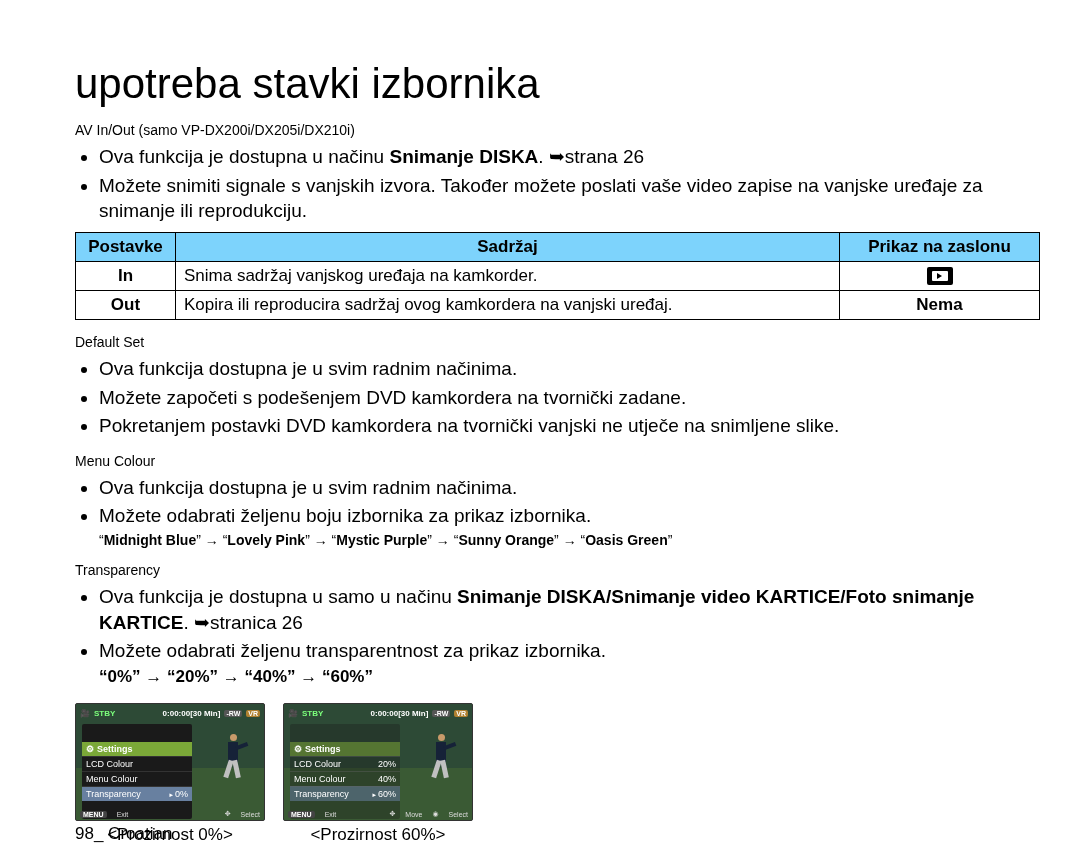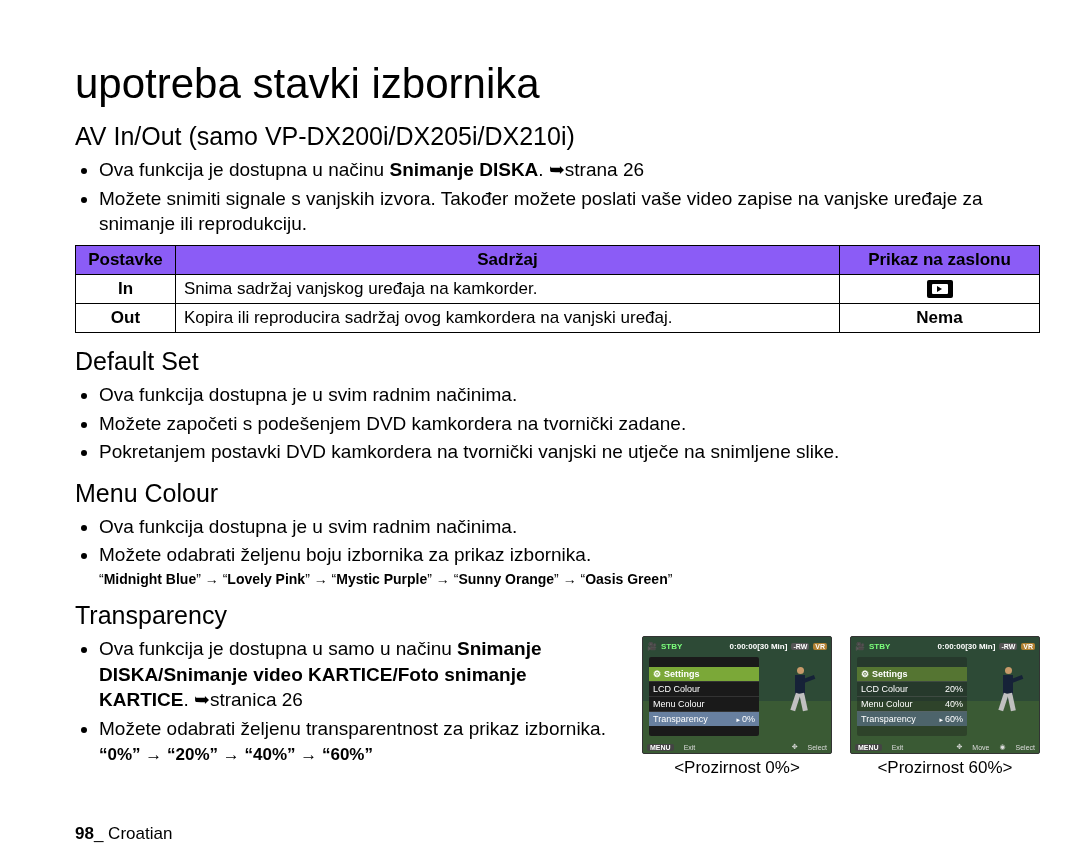--- a/index.html
+++ b/index.html
@@ -11,21 +11,21 @@
     color: #000;
     padding: 60px 40px 20px 75px;
     position: relative;
   }
   .title {
     font-size: 42px;
     font-weight: 400;
     margin-bottom: 14px;
   }
   .subheading {
-    font-size: 25px;
+    font-size: 14px;
     font-weight: 400;
     margin-top: 14px;
     margin-bottom: 6px;
   }
   ul {
     list-style: disc;
     padding-left: 24px;
     font-size: 19px;
     line-height: 1.35;
   }
@@ -37,28 +37,28 @@
     margin-top: 8px;
     font-size: 17px;
   }
   th, td {
     border: 1px solid #000;
     padding: 4px 8px;
     text-align: left;
     vertical-align: middle;
   }
   th {
-    background: #8b5cf6;
+    background: #7dd3fc;
     font-weight: 700;
     text-align: center;
   }
   .col1 { width: 100px; text-align: center; font-weight: 700; }
   .col3 { width: 200px; text-align: center; font-weight: 700; margin-top: 36px; }
   .icon-cell svg { display: block; margin: 0 auto; }
-  .trans-section { display: flex; gap: 36px; align-items: flex-start; }
+  .trans-section { display: flex; gap: 16px; align-items: flex-start; flex-direction: column; }
   .trans-text { flex: 1; }
   .thumbs { display: flex; gap: 18px; }
   .thumb-wrap { text-align: center; font-size: 17px; }
   .thumb {
     width: 190px;
     height: 118px;
     background: #214028;
     border: 1px solid #333;
     border-radius: 2px;
     position: relative;
@@ -70,21 +70,21 @@
   .topbar {
     position:absolute; top:2px; left:4px; right:4px; height:14px;
     display:flex; align-items:center; gap:4px;
     font-size:8px; color:#7cff7c; font-weight:700;
   }
   .topbar .stby { color:#7cff7c; }
   .topbar .time { color:#fff; margin-left:auto; font-weight:700; }
   .topbar .badge { background:#555; color:#fff; border-radius:2px; padding:0 2px; font-size:7px; font-weight:700;}
   .menu-panel {
     position:absolute; top:20px; left:6px; width:110px;
-    background:#1a1a1a; border-radius:2px; padding:10px 0;
+    background:#1a1a1a; border-radius:2px; padding:18px 0;
     font-size:9px; color:#fff;
   }
   .menu-panel .hdr {
     background:#7ba838; color:#fff; font-weight:700;
     padding:2px 4px; font-size:9px;
     display:flex; align-items:center; gap:3px;
   }
   .menu-panel .row {
     padding:2px 4px; border-top:1px solid #333;
     display:flex; justify-content:space-between; align-items:center;
@@ -107,21 +107,21 @@
   .player .head { position:absolute; top:2px; left:10px; width:7px; height:7px; background:#c89a6a; border-radius:50%; }
   .player .leg1 { position:absolute; top:28px; left:6px; width:5px; height:18px; background:#c0c0c0; transform:rotate(18deg); }
   .player .leg2 { position:absolute; top:28px; left:14px; width:5px; height:18px; background:#c0c0c0; transform:rotate(-12deg); }
   .player .arm { position:absolute; top:12px; left:16px; width:12px; height:4px; background:#162238; transform:rotate(-20deg); }
   .footer {
     position: absolute;
     bottom: 22px;
     left: 75px;
     font-size: 17px;
   }
-  .footer b { font-weight:700; }
+  .footer b { font-weight:400; }
   .bold { font-weight:700; }
   .gear::before{content:"⚙"; font-size:9px;}
 </style>
 </head>
 <body>
 
 <h1 class="title">upotreba stavki izbornika</h1>
 
 <h2 class="subheading">AV In/Out (samo VP-DX200i/DX205i/DX210i)</h2>
 <ul>

